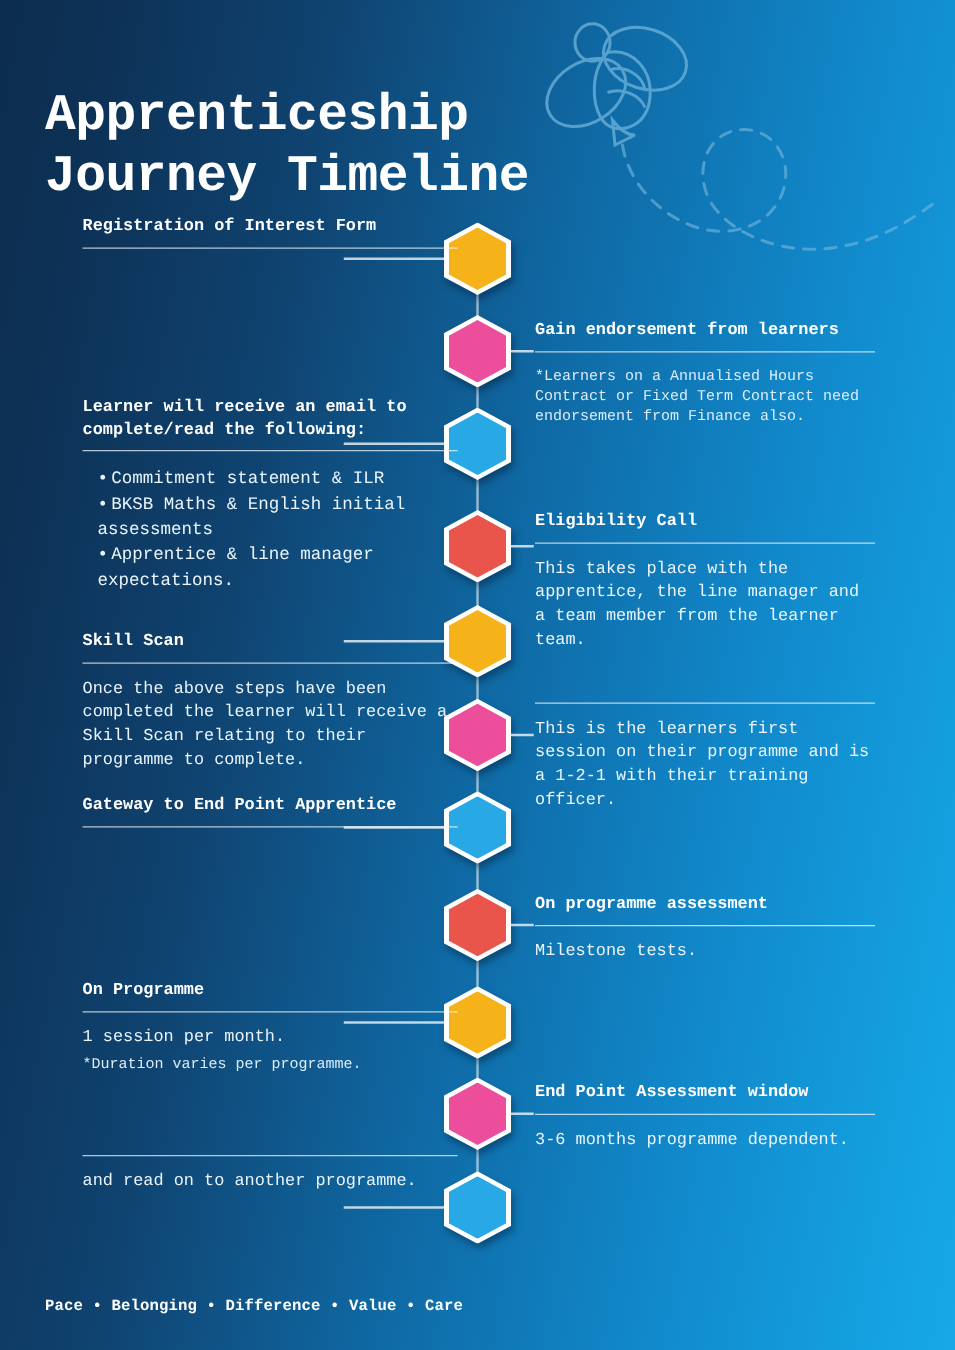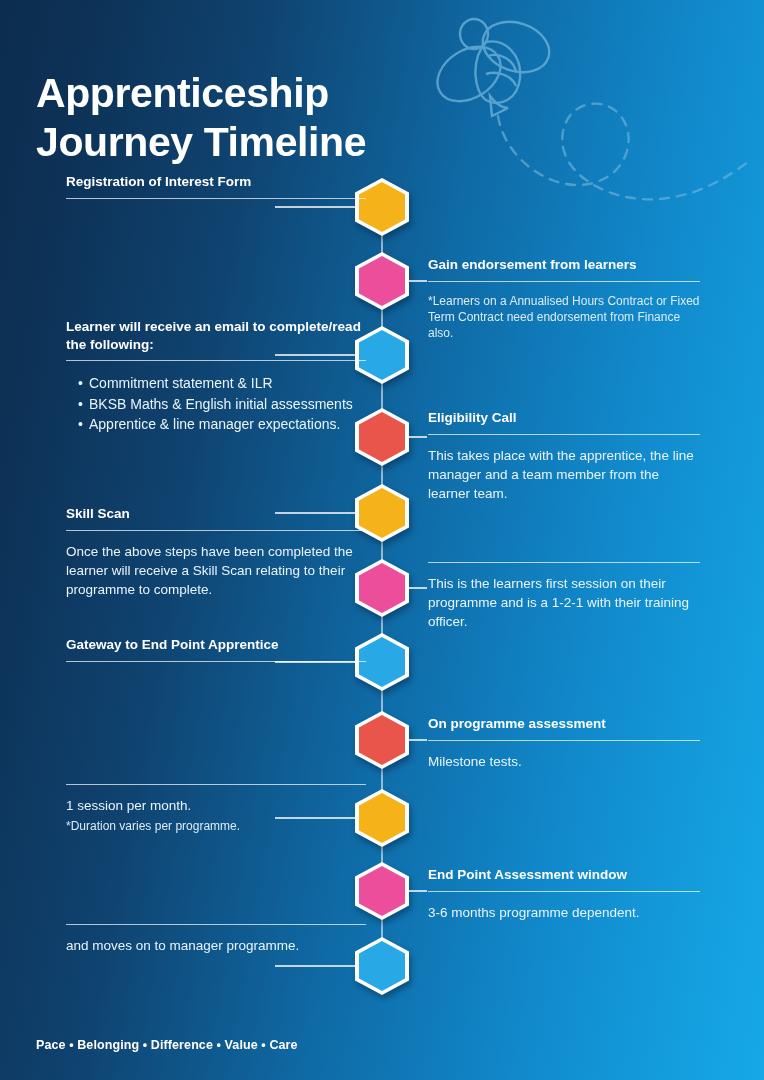--- a/index.html
+++ b/index.html
@@ -5,21 +5,21 @@
   html, body {
     margin: 0;
     padding: 0;
     background: #0a2f4f;
   }
   .page {
     position: relative;
     width: 764px;
     height: 1080px;
     overflow: hidden;
-    font-family: Liberation Sans, sans-serif;
+    font-family: Liberation Mono, monospace;
     background: linear-gradient(100deg,
         #0c2d4d 0%,
         #0d3257 10%,
         #0f4370 28%,
         #0f6aa5 52%,
         #1189cb 74%,
         #14a0e0 92%,
         #16a8e8 100%);
   }
 
@@ -299,20 +299,21 @@
         </div>
       </div>
       <div class="row" style="top: 818px;">
         <div class="hex-wrap">
           <div class="hex">
             <div class="hex-inner" style="background: rgb(245, 179, 25);"></div>
           </div>
         </div>
         <div class="stub left"></div>
         <div class="block left" style="top: -34px;">
+          <div class="blk-title">On Programme</div>
           <div class="blk-rule"></div>
           <p class="blk-body lead">1 session per month.</p>
           <p class="blk-note">*Duration varies per programme.</p>
         </div>
       </div>
       <div class="row" style="top: 891px;">
         <div class="hex-wrap">
           <div class="hex">
             <div class="hex-inner" style="background: rgb(236, 78, 156);"></div>
           </div>
@@ -326,20 +327,20 @@
       </div>
       <div class="row" style="top: 966px;">
         <div class="hex-wrap">
           <div class="hex">
             <div class="hex-inner" style="background: rgb(40, 169, 230);"></div>
           </div>
         </div>
         <div class="stub left"></div>
         <div class="block left" style="top: -42px;">
           <div class="blk-rule"></div>
-          <p class="blk-body">and moves on to manager programme.</p>
+          <p class="blk-body">and read on to another programme.</p>
         </div>
       </div>
     </div>
 
   <div class="footer">Pace • Belonging • Difference • Value • Care</div>
 
 </div>
 
 </body></html>

